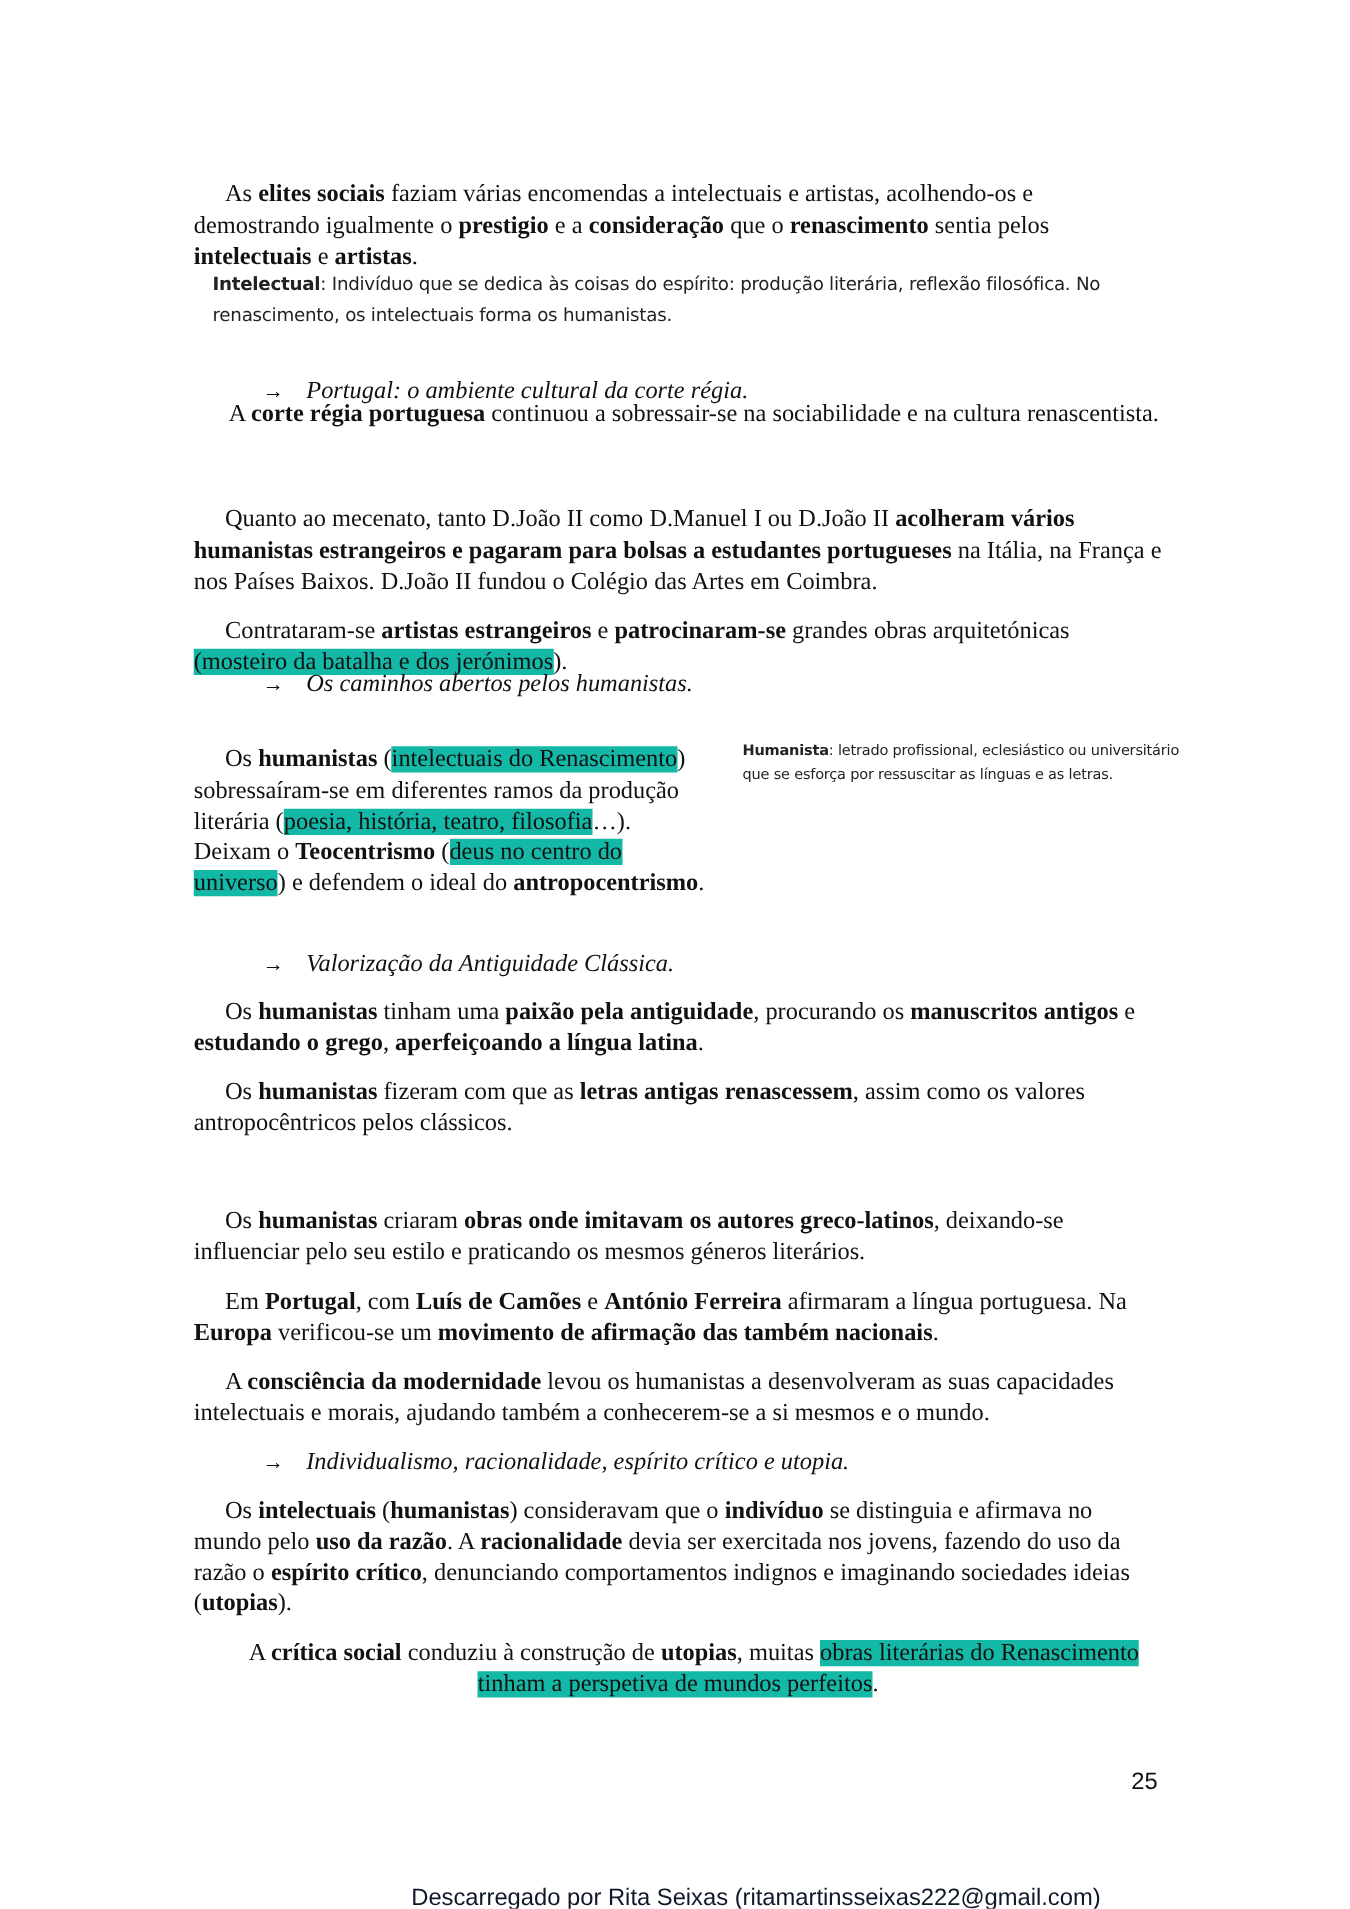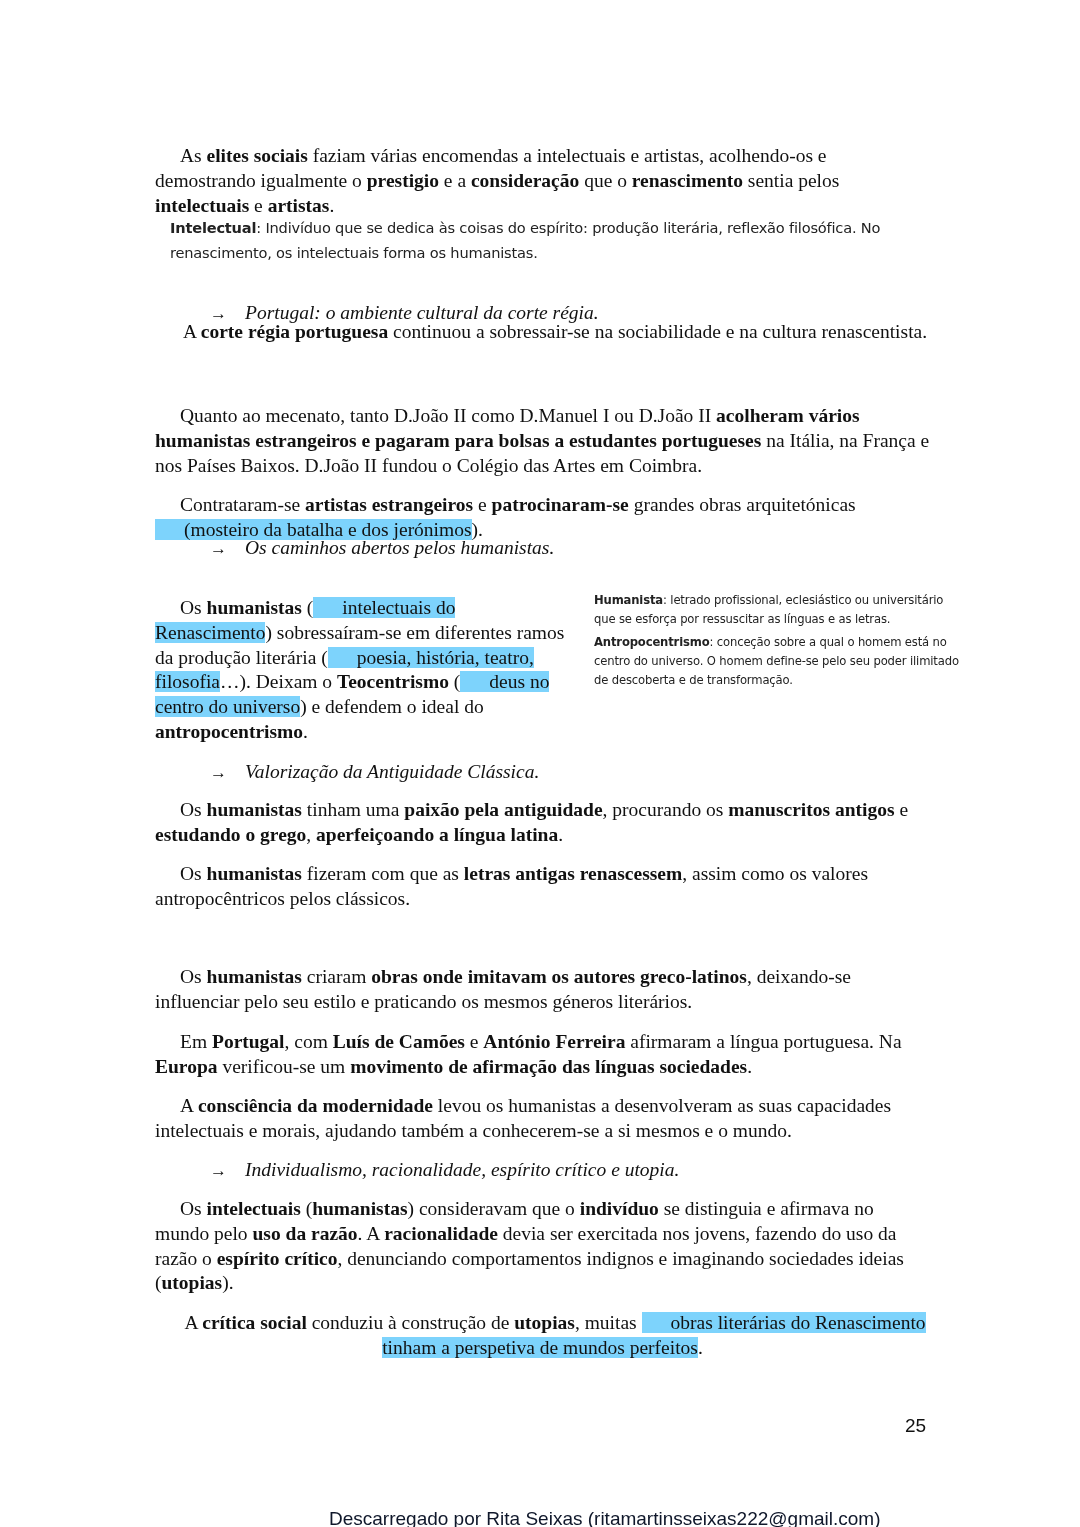--- a/index.html
+++ b/index.html
@@ -1,21 +1,21 @@
 <!DOCTYPE html>
 <html><head>
 <meta charset="utf-8">
 <style>
   html, body { margin: 0; padding: 0; background: #ffffff; }
   body { width: 1080px; height: 1527px; position: relative; overflow: hidden; color: #111; }
   .page { position: absolute; left: 0; top: 0; width: 1080px; height: 1527px; }
   .serif { font-family: "Liberation Serif", "DejaVu Serif", serif; font-size: 19.5px; line-height: 24.8px; }
   .p { position: absolute; left: 155px; width: 775px; margin: 0; }
   .p .indent { display: inline-block; width: 25px; }
-  .hl { background: #7dd3fc; padding-left: 29px; }
+  .hl { background: #14b8a6; }
   .heading { position: absolute; left: 210px; font-family: "Liberation Serif", "DejaVu Serif", serif; font-size: 19.5px; font-style: italic; line-height: 24px; }
   .heading .arrow { font-style: normal; display: inline-block; width: 35px; font-size: 17px; }
   .def { position: absolute; font-family: "DejaVu Sans", sans-serif; color: #222; }
   .def b { font-weight: bold; }
   .def-big { left: 170px; top: 216px; width: 760px; font-size: 14.6px; line-height: 24.5px; letter-spacing: -0.2px; }
   .def-small { left: 594px; width: 372px; font-size: 11.6px; line-height: 19px; letter-spacing: -0.15px; }
   .page-number { position: absolute; left: 905px; top: 1415px; font-family: "Liberation Sans", sans-serif; font-size: 19px; }
   .footer { position: absolute; left: 329px; top: 1508px; font-family: "Liberation Sans", sans-serif; font-size: 19px; color: #0f172a; }
 </style>
 </head>
@@ -33,32 +33,31 @@
 
   <p class="p serif" style="top:404px;"><span class="indent"></span><span>Quanto ao mecenato, tanto D.João II como D.Manuel I ou D.João II </span><b>acolheram vários humanistas estrangeiros e pagaram para bolsas a estudantes portugueses</b><span> na Itália, na França e nos Países Baixos. D.João II fundou o Colégio das Artes em Coimbra.</span></p>
 
   <p class="p serif" style="top:493px;"><span class="indent"></span><span>Contrataram-se </span><b>artistas estrangeiros</b><span> e </span><b>patrocinaram-se</b><span> grandes obras arquitetónicas </span><span class="hl">(mosteiro da batalha e dos jerónimos</span><span>).</span></p>
 
   <div class="heading" style="top:536px;"><span class="arrow">→</span><span>Os caminhos abertos pelos humanistas.</span></div>
 
   <p class="p serif" style="top:596px; width:410px;"><span class="indent"></span><span>Os </span><b>humanistas</b><span> (</span><span class="hl">intelectuais do Renascimento</span><span>) sobressaíram-se em diferentes ramos da produção literária (</span><span class="hl">poesia, história, teatro, filosofia</span><span>…). Deixam o </span><b>Teocentrismo</b><span> (</span><span class="hl">deus no centro do universo</span><span>) e defendem o ideal do </span><b>antropocentrismo</b><span>.</span></p>
 
   <div class="def def-small" style="top:591px;"><b>Humanista</b><span>: letrado profissional, eclesiástico ou universitário que se esforça por ressuscitar as línguas e as letras.</span></div>
-  <div class="def def-small" style="top:633px;"><b>Antropocentrismo</b><span>: conceção sobre a qual o homem está no centro do universo. O homem define-se pelo seu poder ilimitado de descoberta e de transformação.</span></div>
 
   <div class="heading" style="top:760px;"><span class="arrow">→</span><span>Valorização da Antiguidade Clássica.</span></div>
 
   <p class="p serif" style="top:798px; width:790px;"><span class="indent"></span><span>Os </span><b>humanistas</b><span> tinham uma </span><b>paixão pela antiguidade</b><span>, procurando os </span><b>manuscritos antigos</b><span> e </span><b>estudando o grego</b><span>, </span><b>aperfeiçoando a língua latina</b><span>.</span></p>
 
   <p class="p serif" style="top:862px;"><span class="indent"></span><span>Os </span><b>humanistas</b><span> fizeram com que as </span><b>letras antigas renascessem</b><span>, assim como os valores antropocêntricos pelos clássicos.</span></p>
 
 
   <p class="p serif" style="top:965px;"><span class="indent"></span><span>Os </span><b>humanistas</b><span> criaram </span><b>obras onde imitavam os autores greco-latinos</b><span>, deixando-se influenciar pelo seu estilo e praticando os mesmos géneros literários.</span></p>
 
-  <p class="p serif" style="top:1030px;"><span class="indent"></span><span>Em </span><b>Portugal</b><span>, com </span><b>Luís de Camões</b><span> e </span><b>António Ferreira</b><span> afirmaram a língua portuguesa. Na </span><b>Europa</b><span> verificou-se um </span><b>movimento de afirmação das línguas sociedades</b><span>.</span></p>
+  <p class="p serif" style="top:1030px;"><span class="indent"></span><span>Em </span><b>Portugal</b><span>, com </span><b>Luís de Camões</b><span> e </span><b>António Ferreira</b><span> afirmaram a língua portuguesa. Na </span><b>Europa</b><span> verificou-se um </span><b>movimento de afirmação das também nacionais</b><span>.</span></p>
 
   <p class="p serif" style="top:1094px;"><span class="indent"></span><span>A </span><b>consciência da modernidade</b><span> levou os humanistas a desenvolveram as suas capacidades intelectuais e morais, ajudando também a conhecerem-se a si mesmos e o mundo.</span></p>
 
   <div class="heading" style="top:1158px;"><span class="arrow">→</span><span>Individualismo, racionalidade, espírito crítico e utopia.</span></div>
 
   <p class="p serif" style="top:1197px;"><span class="indent"></span><span>Os </span><b>intelectuais</b><span> (</span><b>humanistas</b><span>) consideravam que o </span><b>indivíduo</b><span> se distinguia e afirmava no mundo pelo </span><b>uso da razão</b><span>. A </span><b>racionalidade</b><span> devia ser exercitada nos jovens, fazendo do uso da razão o </span><b>espírito crítico</b><span>, denunciando comportamentos indignos e imaginando sociedades ideias (</span><b>utopias</b><span>).</span></p>
 
   <p class="p serif" style="top:1311px;text-align:center;"><span class="indent"></span><span>A </span><b>crítica social</b><span> conduziu à construção de </span><b>utopias</b><span>, muitas </span><span class="hl">obras literárias do Renascimento tinham a perspetiva de mundos perfeitos</span><span>.</span></p>
 
   <div class="page-number">25</div>

